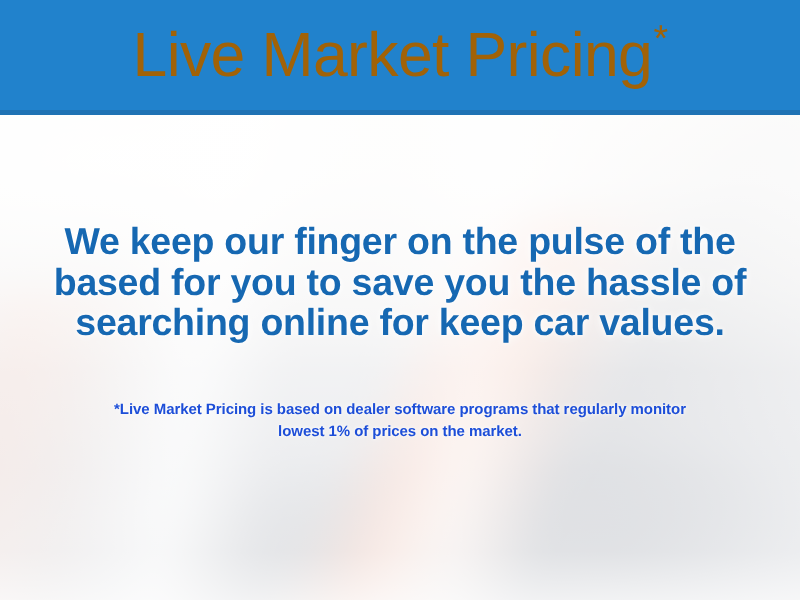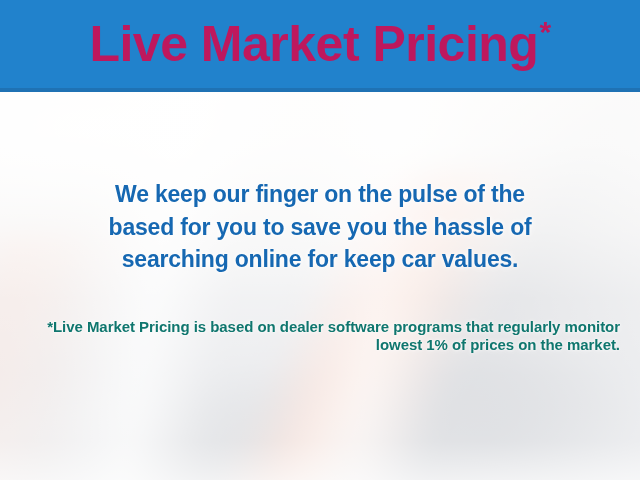--- a/index.html
+++ b/index.html
@@ -119,23 +119,23 @@
   }
   .header-title {
     position: absolute;
     left: 0;
     top: 0;
     width: 640px;
     height: 88px;
     display: flex;
     align-items: center;
     justify-content: center;
-    color: #be185d;
+    color: #a16207;
     font-size: 50px;
-    font-weight: bold;
+    font-weight: normal;
     letter-spacing: -0.5px;
     line-height: 1;
     white-space: nowrap;
   }
   .header-title .star {
     font-size: 30px;
     vertical-align: super;
     line-height: 0;
     position: relative;
     top: -12px;
@@ -143,40 +143,40 @@
   }
 
   
   .headline {
     position: absolute;
     left: 20px;
     top: 178px;
     width: 600px;
     text-align: center;
     color: #1668b2;
-    font-size: 23px;
+    font-size: 30px;
     font-weight: bold;
     line-height: 32.5px;
     letter-spacing: -0.2px;
     text-shadow: 0 0 4px rgba(255,255,255,0.95), 0 0 9px rgba(255,255,255,0.85);
   }
   .headline .hl {
     display: block;
     white-space: nowrap;
   }
 
   
   .fineprint {
     position: absolute;
     left: 20px;
     top: 318px;
     width: 600px;
-    text-align: right;
-    color: #0f766e;
-    font-size: 15px;
+    text-align: center;
+    color: #1d4ed8;
+    font-size: 12px;
     font-weight: bold;
     line-height: 18px;
     letter-spacing: -0.05px;
     text-shadow: 0 0 3px rgba(255,255,255,0.95), 0 0 7px rgba(255,255,255,0.8);
   }
   .fineprint .fp {
     display: block;
     white-space: nowrap;
   }
 </style>

